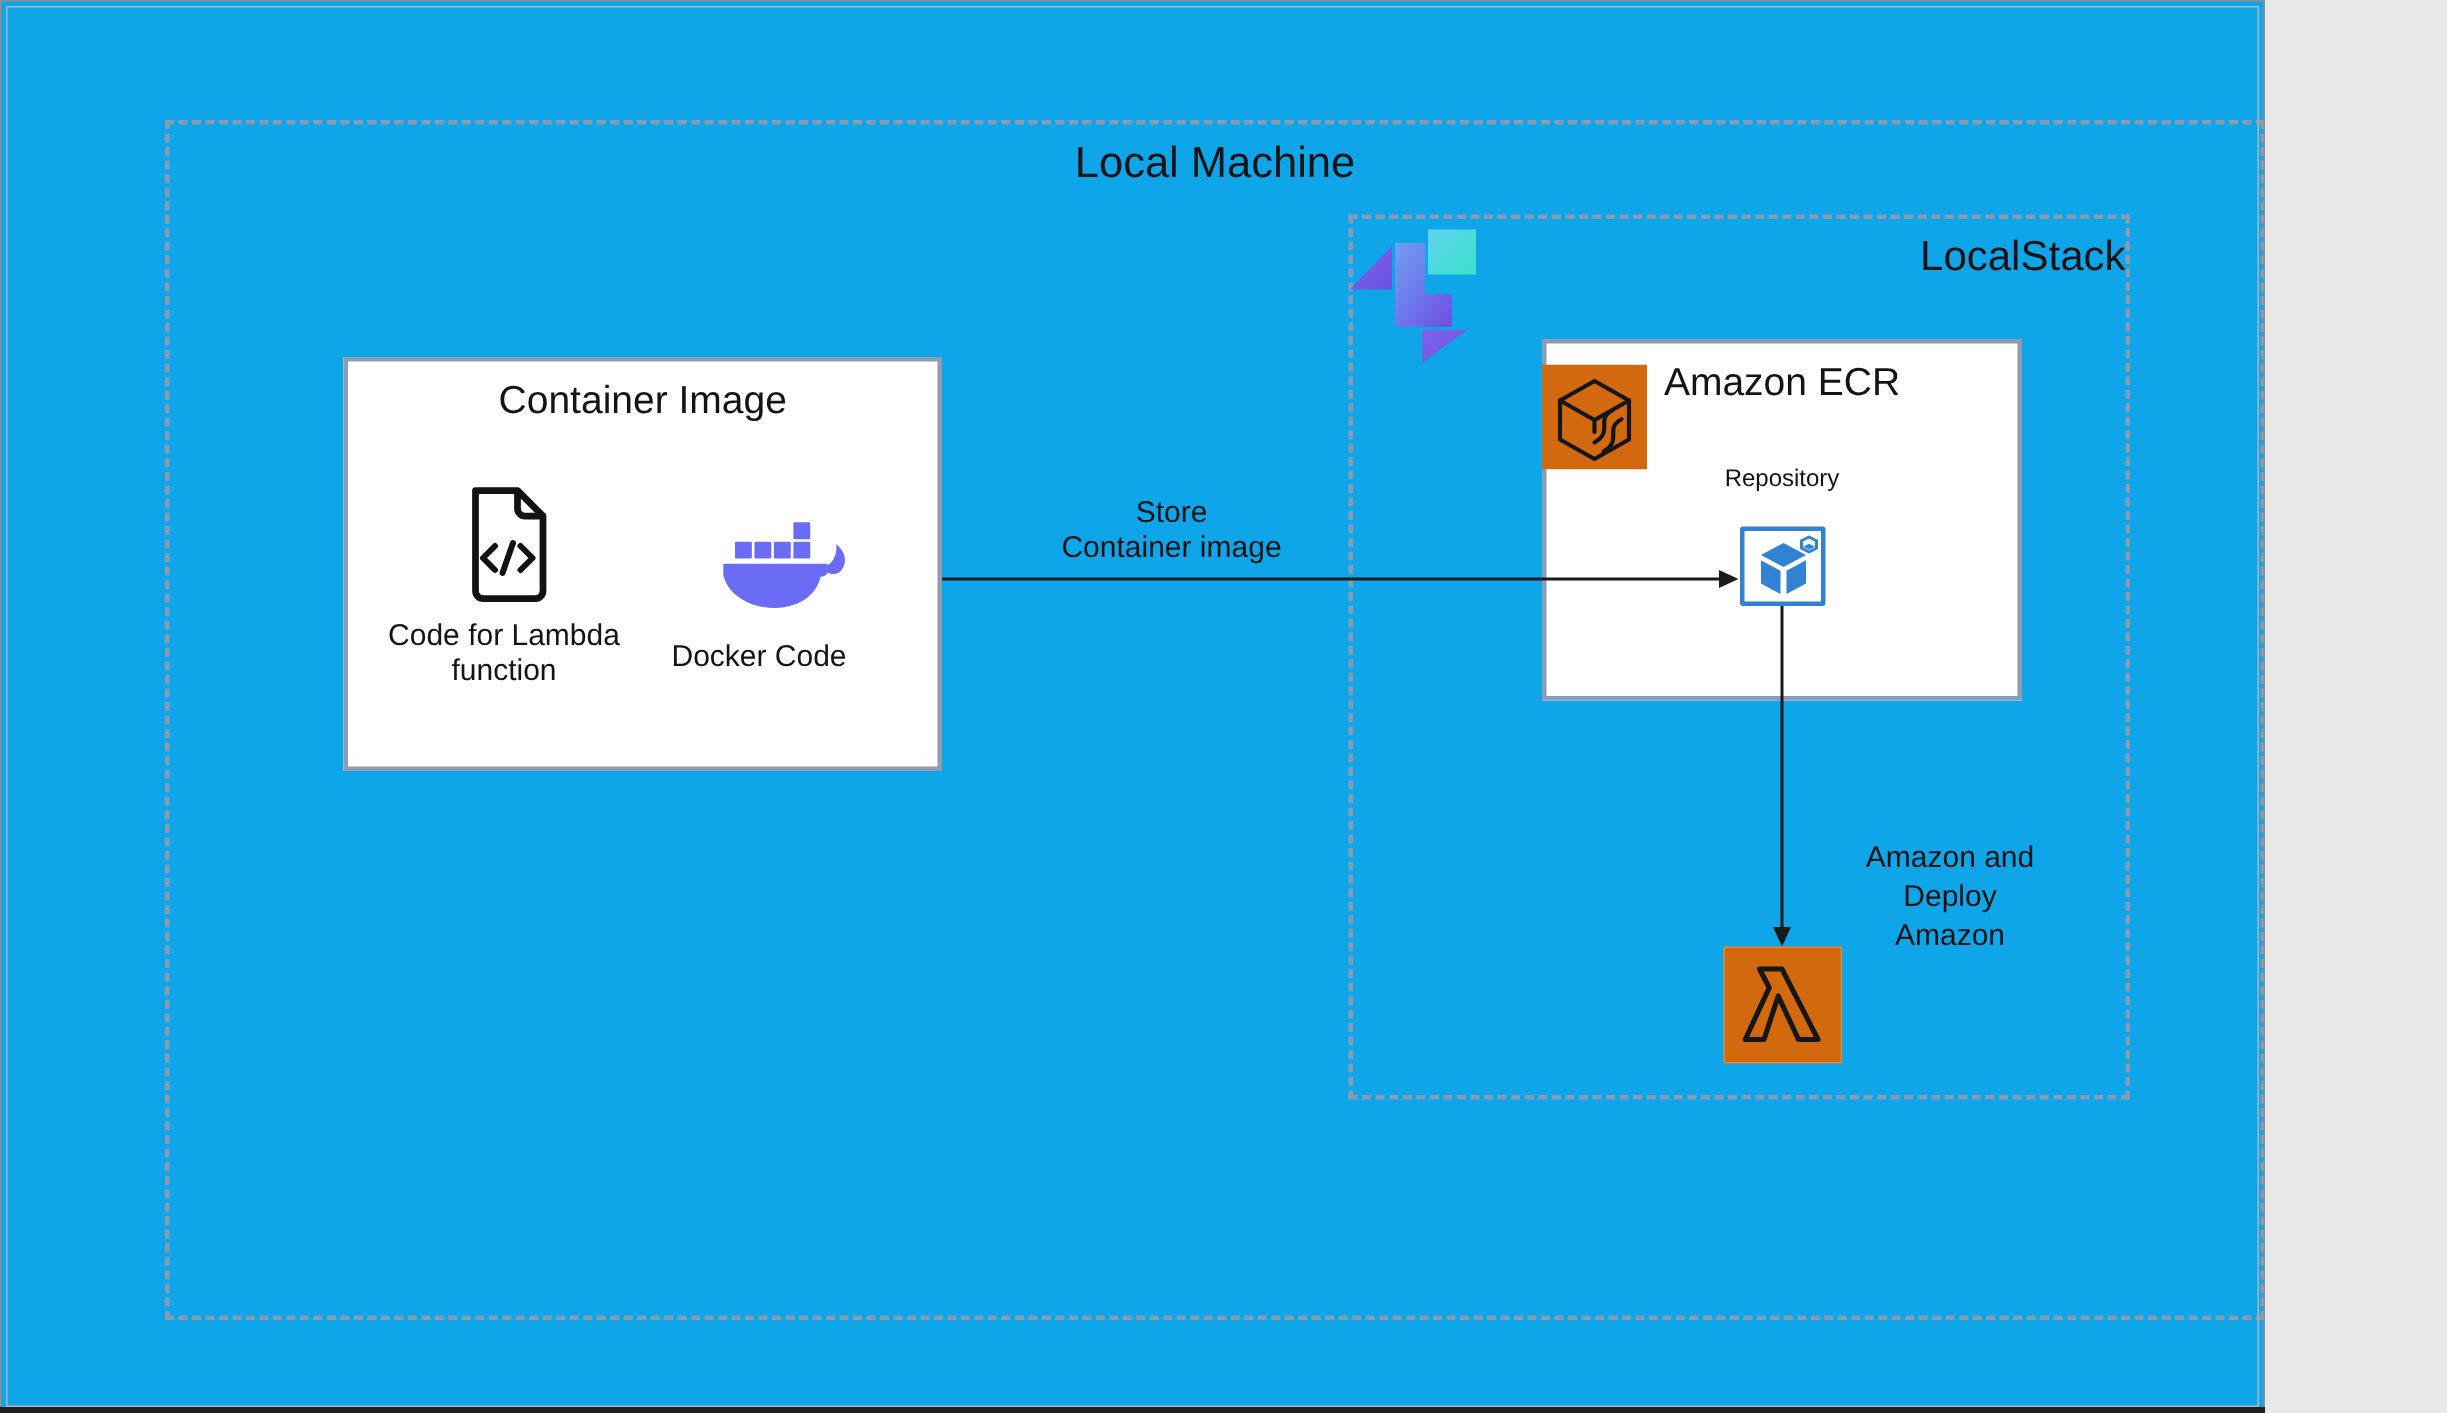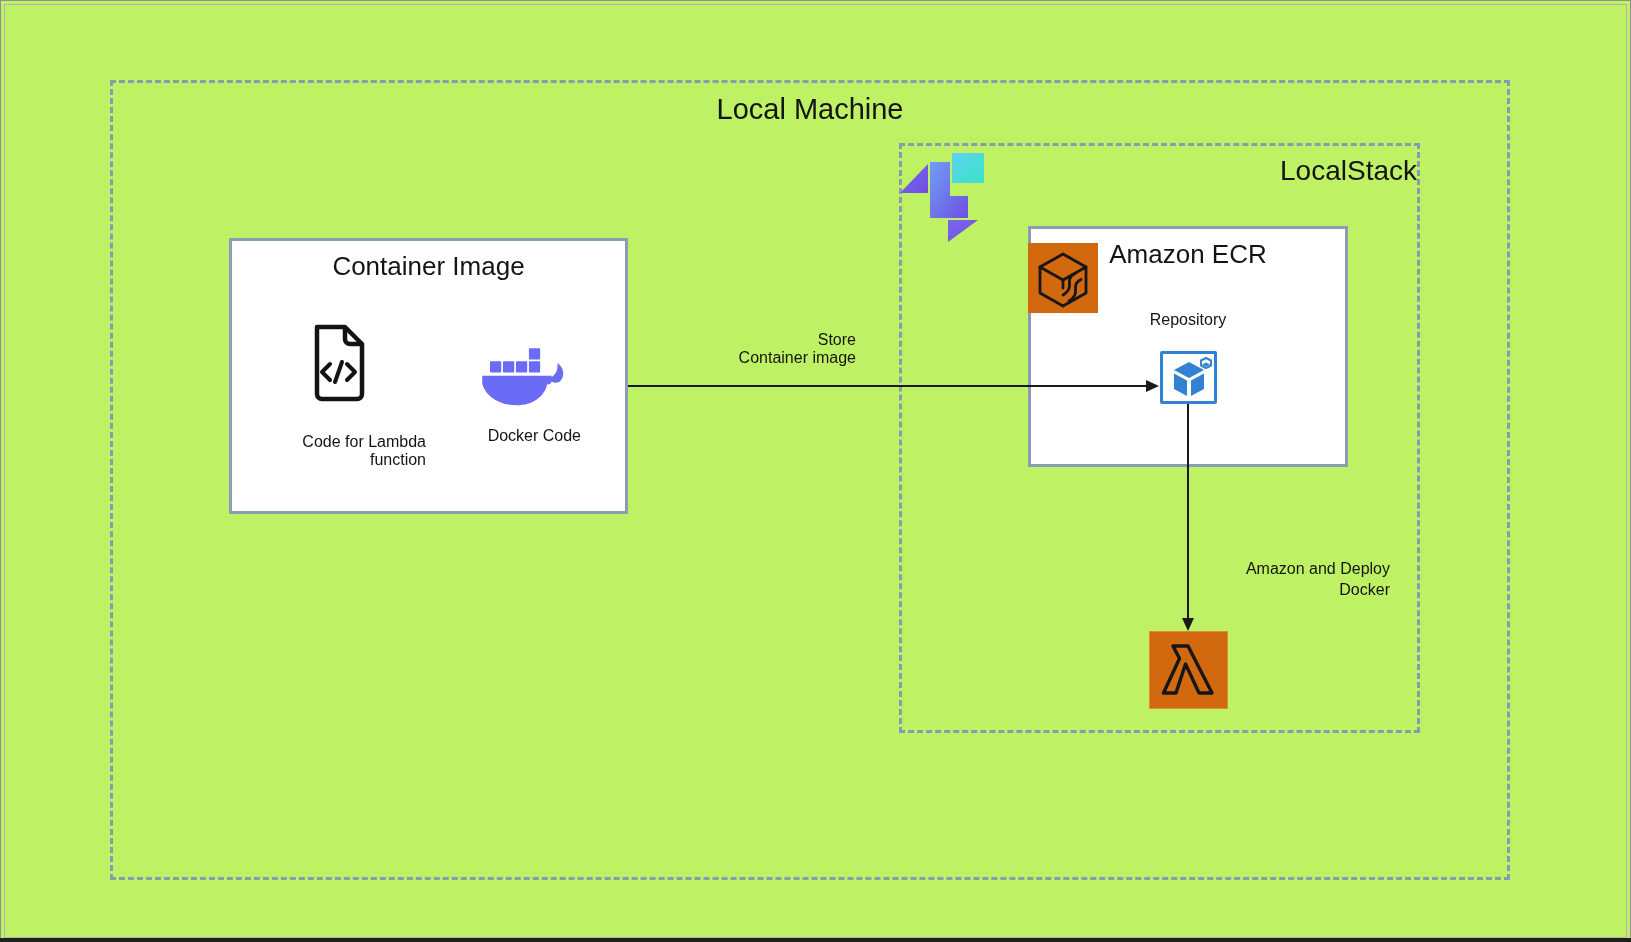--- a/index.html
+++ b/index.html
@@ -3,35 +3,35 @@
 <meta charset="utf-8">
 <style>
   :root{
     --dashed-border:#8A9AB0; --solid-border:#8C9CB4; --text:#141414; --arrow:#1a1a1a;
     --aws-orange:#D2690E; --repo-blue:#3182D2; --docker-purple:#6B6CF6;
     --ls-purple:#6D4FE4; --ls-blue:#6FA0F2; --ls-cyan:#5FD2F0; --ls-teal:#3AE2C8;
   }
   *{margin:0;padding:0;box-sizing:border-box;}
   html,body{background:#e8e8e8;}
   .page{
-    position:relative;width:1631px;height:942px;background:#bef264;overflow:hidden;
+    position:relative;width:1510px;height:942px;background:#0ea5e9;overflow:hidden;
     font-family:"Liberation Sans",sans-serif;color:var(--text);
   }
   .frame-outer{position:absolute;inset:0;border:1px solid #8f8f8f;pointer-events:none;z-index:50;}
   .frame-inner{position:absolute;inset:4px;border:1px solid #b3b3b3;pointer-events:none;z-index:50;}
   .frame-bottom{position:absolute;left:0;right:0;bottom:0;height:4px;background:#1f1f1f;z-index:51;}
   .abs{position:absolute;}
   .dashed-box{border:3px dashed var(--dashed-border);background:transparent;}
   .solid-box{border:3px solid var(--solid-border);background:#ffffff;}
   .box-title{position:absolute;left:0;right:0;text-align:center;color:var(--text);white-space:nowrap;}
   .t29{font-size:29px;}
   .t28{font-size:28px;}
   .t26{font-size:26px;}
   .t20{font-size:16px;}
-  .lbl{position:absolute;text-align:right;font-size:16px;line-height:1.15;color:var(--text);}
+  .lbl{position:absolute;text-align:center;font-size:20px;line-height:1.15;color:var(--text);}
   .arrow-line-h{position:absolute;height:2px;background:var(--arrow);}
   .arrow-line-v{position:absolute;width:2px;background:var(--arrow);}
   .arrow-head-right{position:absolute;width:0;height:0;border-top:6px solid transparent;border-bottom:6px solid transparent;border-left:13px solid var(--arrow);}
   .arrow-head-down{position:absolute;width:0;height:0;border-left:6px solid transparent;border-right:6px solid transparent;border-top:13px solid var(--arrow);}
   .repo-frame{position:absolute;background:#fff;border:3px solid var(--repo-blue);border-radius:2px;display:flex;align-items:center;justify-content:center;}
   svg{display:block;}
 </style>
 </head>
 <body>
 
@@ -46,21 +46,21 @@
   <div class="abs solid-box" style="left:229px;top:238px;width:399px;height:276px;">
     <div class="box-title t26" style="top:10px;">Container Image</div>
 
     <svg class="abs" style="left:78px;top:82px;" width="57" height="80" viewBox="0 0 57 80">
       <path d="M7 4 H35 L52 21 V71 a5 5 0 0 1 -5 5 H12 a5 5 0 0 1 -5 -5 Z" fill="#ffffff" stroke="#131313" stroke-width="4.5" stroke-linejoin="round"></path>
       <path d="M35 4 V16 a5 5 0 0 0 5 5 H52" fill="none" stroke="#131313" stroke-width="4.5" stroke-linejoin="round"></path>
       <path d="M20 41 l-8 8 l8 8" fill="none" stroke="#131313" stroke-width="4" stroke-linecap="round" stroke-linejoin="round"></path>
       <path d="M37 41 l8 8 l-8 8" fill="none" stroke="#131313" stroke-width="4" stroke-linecap="round" stroke-linejoin="round"></path>
       <path d="M25 59 l7 -20" fill="none" stroke="#131313" stroke-width="4" stroke-linecap="round"></path>
     </svg>
-    <div class="lbl" style="left:14px;top:192px;width:180px;">Code for Lambda function</div>
+    <div class="lbl" style="left:14px;top:172px;width:180px;">Code for Lambda function</div>
 
     <svg class="abs" style="left:246px;top:102px;" width="88" height="64" viewBox="0 0 100 74">
       <g fill="var(--docker-purple)">
         <rect x="13" y="21" width="13" height="13" rx="1"></rect>
         <rect x="28" y="21" width="13" height="13" rx="1"></rect>
         <rect x="43" y="21" width="13" height="13" rx="1"></rect>
         <rect x="58" y="21" width="13" height="13" rx="1"></rect>
         <rect x="58" y="6" width="13" height="13" rx="1"></rect>
         <path d="M80 41 C88 39 92 32 91 23 C98 28 100 37 95 43 C91 48 84 46 80 41 Z"></path>
         <path d="M4 38 H84 C86 44 84 48 79 48 C76 62 62 72 44 72 C24 72 8 62 4 47 Z"></path>
@@ -126,21 +126,21 @@
   <div class="arrow-head-right" style="left:1146px;top:380px;"></div>
   <div class="lbl" style="left:706px;top:331px;width:150px;">
     <div>Store</div>
     <div>Container image</div>
   </div>
 
   <div class="arrow-line-v" style="left:1187px;top:404px;height:216px;"></div>
   <div class="arrow-head-down" style="left:1182px;top:618px;"></div>
   <div class="lbl" style="left:1210px;top:559px;width:180px;line-height:1.3;">
     <div>Amazon and Deploy</div>
-    <div>Docker</div>
+    <div>Amazon</div>
   </div>
 
   <svg class="abs" style="left:1149px;top:631px;" width="79" height="78" viewBox="0 0 79 78">
     <rect x="0" y="0" width="79" height="78" fill="var(--aws-orange)" stroke="#E08A3C" stroke-width="2"></rect>
     <path d="M24 15 H39 L63 62 H50 L36.5 33 L27 62 H14.5 L30.5 27.5 Z" fill="none" stroke="#161616" stroke-width="3.4" stroke-linejoin="round"></path>
   </svg>
 
   <div class="frame-bottom"></div>
 </div>
 

